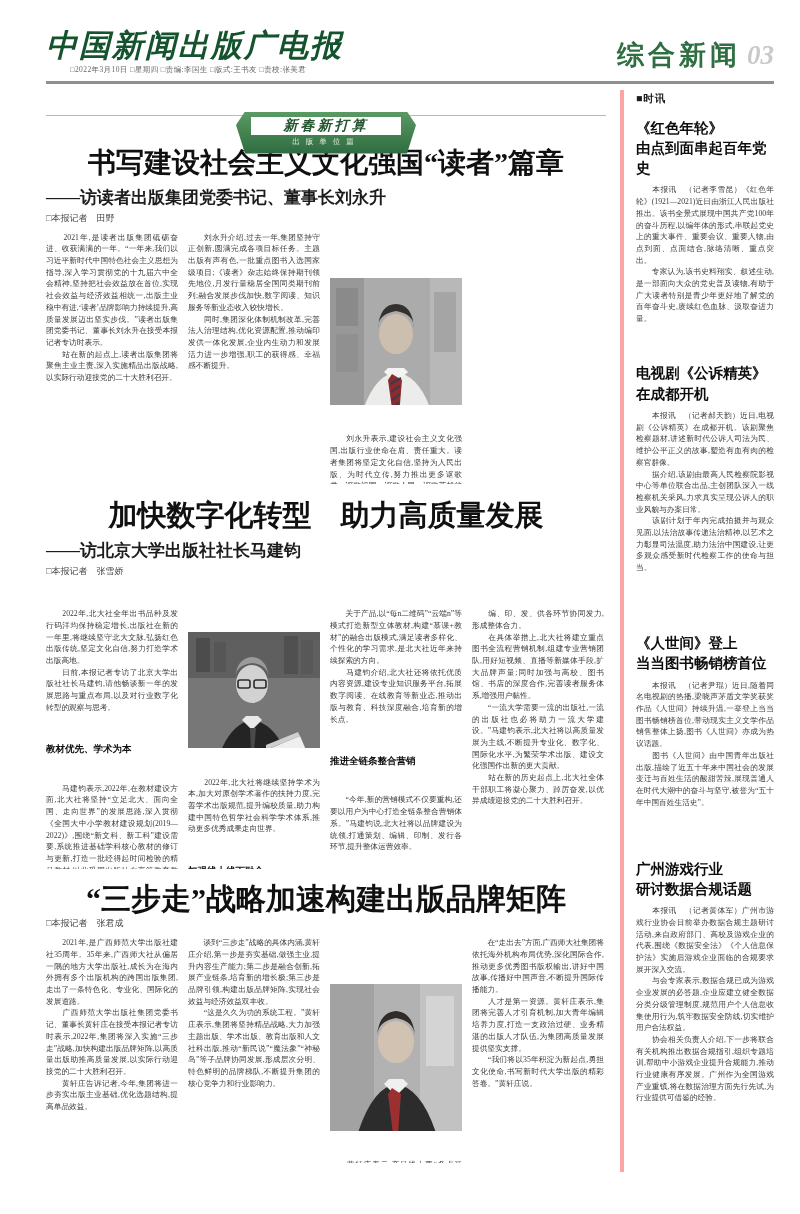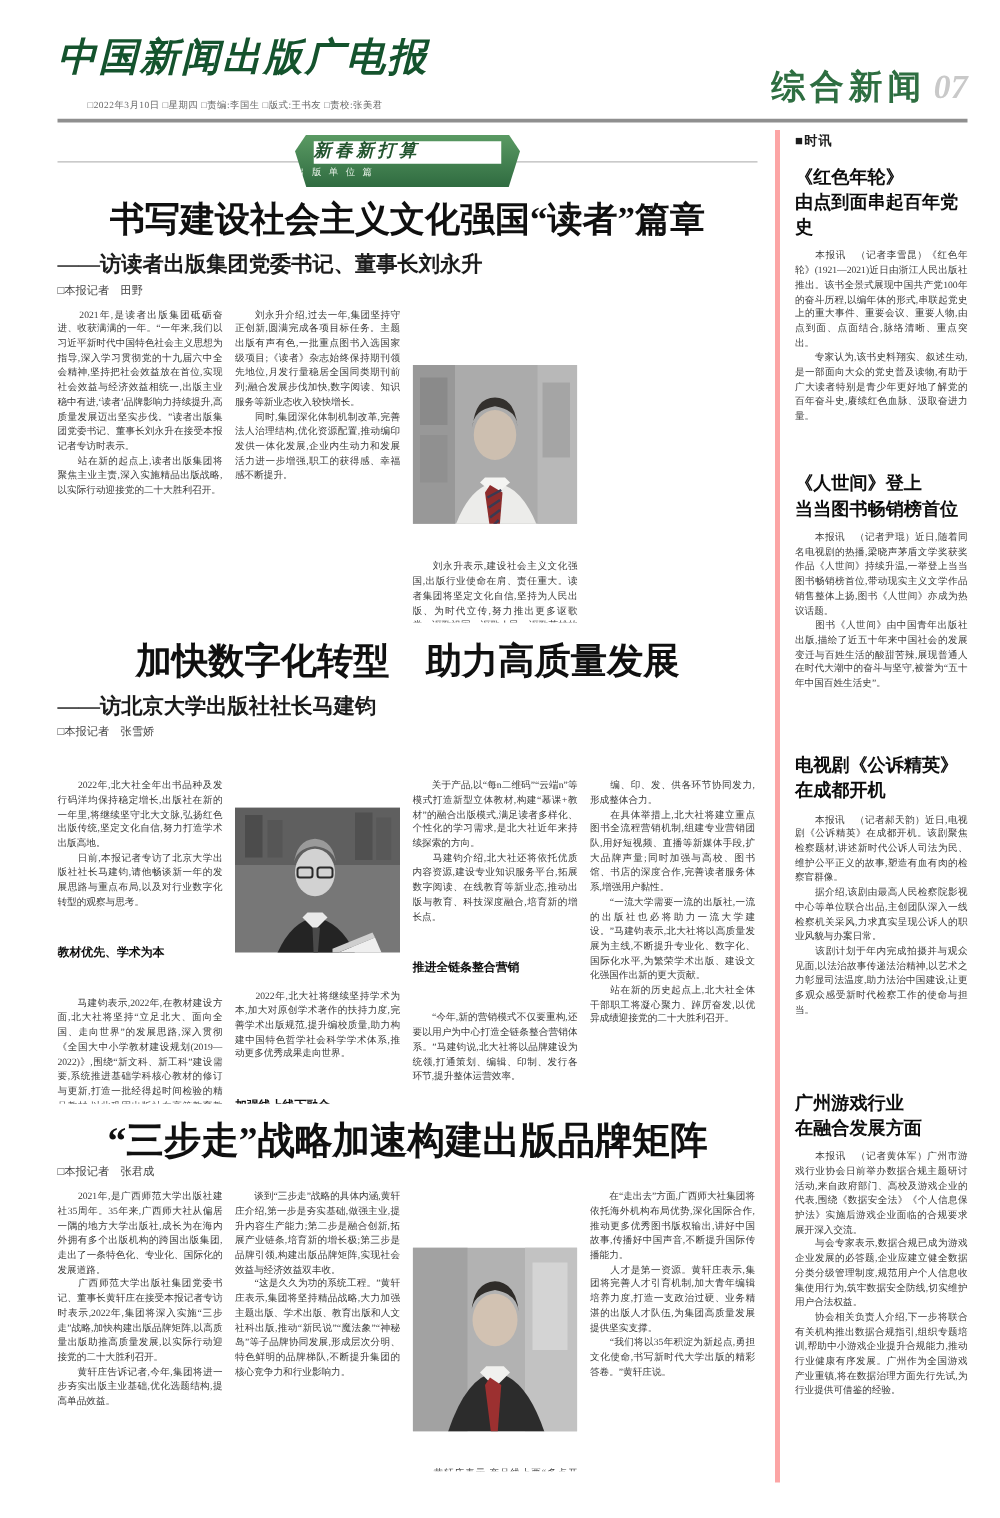--- a/index.html
+++ b/index.html
@@ -2,36 +2,36 @@
 <html><head>
 <meta charset="utf-8">
 <style>
   html,body{margin:0;padding:0;background:#fff;}
   .page{width:800px;height:1214px;box-sizing:border-box;padding:30px 26px 18px 46px;
         background:#fff;font-family:"Liberation Serif",serif;overflow:hidden;position:relative;}
   
   .masthead{display:flex;justify-content:space-between;align-items:flex-end;}
   .mast-left{display:flex;flex-direction:column;}
   .logo{font-size:31px;font-weight:900;font-style:italic;letter-spacing:2px;color:#14532d;line-height:1.05;}
-  .dateline{font-size:7.5px;color:#666;margin-top:16px;letter-spacing:.4px;padding-left:24px;}
+  .dateline{font-size:7.5px;color:#666;margin-top:2px;letter-spacing:.4px;padding-left:24px;}
   .mast-right{white-space:nowrap;padding-bottom:2px;}
   .section-title{font-size:27px;font-weight:900;color:#2e6e41;letter-spacing:4px;}
   .page-no{font-size:27px;font-weight:900;font-style:italic;color:#c9c9c9;margin-left:6px;}
   .top-rule{border-top:3px solid #8f8f8f;margin-top:6px;}
   
   .content{display:flex;margin-top:6px;}
   .main-col{width:560px;flex:0 0 560px;}
   .side-col{flex:1;margin-left:14px;padding-left:12px;border-left:4px solid #fca5a5;}
   
   .badge-row{position:relative;height:44px;margin:4px 0 8px;}
   .badge-row::before{content:"";position:absolute;left:0;right:0;top:21px;border-top:1px solid #b9b9b9;}
-  .badge{position:absolute;left:50%;top:0;transform:translateX(-50%);width:180px;height:42px;
+  .badge{position:absolute;left:50%;top:18px;transform:translateX(-50%);width:180px;height:42px;
          background:linear-gradient(180deg,#5a9a63,#2f6b40);
          clip-path:polygon(0 32%,5% 0,95% 0,100% 32%,95% 100%,5% 100%);
-         padding-top:4px;box-sizing:border-box;}
+         text-align:center;padding-top:4px;box-sizing:border-box;}
   .badge-top{background:#fff;margin:1px 15px 2px;font-size:14px;font-weight:900;font-style:italic;
              color:#23552f;letter-spacing:3px;line-height:1.3;}
   .badge-bottom{color:#e9f3e9;font-size:7.5px;letter-spacing:6px;}
   
   .headline{font-weight:900;text-align:center;color:#101010;margin:0;line-height:1.18;}
   .h1{font-size:28px;}
   .h2{font-size:29px;margin-top:4px;}
   .h3{font-size:30px;margin-top:2px;}
   .sub{font-size:17px;font-weight:bold;color:#1c1c1c;margin:7px 0 3px;}
   .byline{font-size:9px;color:#444;margin:1px 0 7px;}
@@ -62,21 +62,21 @@
 <body>
 
 <div class="page">
 
   <header class="masthead">
     <div class="mast-left">
       <div class="logo">中国新闻出版广电报</div>
       <div class="dateline">□2022年3月10日  □星期四  □责编:李国生  □版式:王书友  □责校:张美君</div>
     </div>
     <div class="mast-right">
-      <span class="section-title">综合新闻</span><span class="page-no">07</span>
+      <span class="section-title">综合新闻</span><span class="page-no">03</span>
     </div>
   </header>
   <div class="top-rule"></div>
 
   <div class="content">
 
     <main class="main-col">
 
       <div class="badge-row">
         <div class="badge">
@@ -206,36 +206,36 @@
       <div class="aside-header">■时讯</div>
 
       <div class="news-item">
         <div class="news-title"><span>《红色年轮》</span><br>
           <span>由点到面串起百年党史</span></div>
         <div class="news-body nb1">　　本报讯　（记者李雪昆）《红色年轮》(1921—2021)近日由浙江人民出版社推出。该书全景式展现中国共产党100年的奋斗历程,以编年体的形式,串联起党史上的重大事件、重要会议、重要人物,由点到面、点面结合,脉络清晰、重点突出。
 　　专家认为,该书史料翔实、叙述生动,是一部面向大众的党史普及读物,有助于广大读者特别是青少年更好地了解党的百年奋斗史,赓续红色血脉、汲取奋进力量。</div>
       </div>
 
       <div class="news-item">
-        <div class="news-title"><span>《人世间》登上</span><br>
-          <span>当当图书畅销榜首位</span></div>
-        <div class="news-body nb2">　　本报讯　（记者尹琨）近日,随着同名电视剧的热播,梁晓声茅盾文学奖获奖作品《人世间》持续升温,一举登上当当图书畅销榜首位,带动现实主义文学作品销售整体上扬,图书《人世间》亦成为热议话题。
-　　图书《人世间》由中国青年出版社出版,描绘了近五十年来中国社会的发展变迁与百姓生活的酸甜苦辣,展现普通人在时代大潮中的奋斗与坚守,被誉为“五十年中国百姓生活史”。</div>
-      </div>
-
-      <div class="news-item">
         <div class="news-title"><span>电视剧《公诉精英》</span><br>
           <span>在成都开机</span></div>
         <div class="news-body nb3">　　本报讯　（记者郝天韵）近日,电视剧《公诉精英》在成都开机。该剧聚焦检察题材,讲述新时代公诉人司法为民、维护公平正义的故事,塑造有血有肉的检察官群像。
 　　据介绍,该剧由最高人民检察院影视中心等单位联合出品,主创团队深入一线检察机关采风,力求真实呈现公诉人的职业风貌与办案日常。
 　　该剧计划于年内完成拍摄并与观众见面,以法治故事传递法治精神,以艺术之力彰显司法温度,助力法治中国建设,让更多观众感受新时代检察工作的使命与担当。</div>
       </div>
 
       <div class="news-item">
+        <div class="news-title"><span>《人世间》登上</span><br>
+          <span>当当图书畅销榜首位</span></div>
+        <div class="news-body nb2">　　本报讯　（记者尹琨）近日,随着同名电视剧的热播,梁晓声茅盾文学奖获奖作品《人世间》持续升温,一举登上当当图书畅销榜首位,带动现实主义文学作品销售整体上扬,图书《人世间》亦成为热议话题。
+　　图书《人世间》由中国青年出版社出版,描绘了近五十年来中国社会的发展变迁与百姓生活的酸甜苦辣,展现普通人在时代大潮中的奋斗与坚守,被誉为“五十年中国百姓生活史”。</div>
+      </div>
+
+      <div class="news-item">
         <div class="news-title"><span>广州游戏行业</span><br>
-          <span>在融合发展方面</span></div>
+          <span>研讨数据合规话题</span></div>
         <div class="news-body nb4">　　本报讯　（记者黄体军）广州市游戏行业协会日前举办数据合规主题研讨活动,来自政府部门、高校及游戏企业的代表,围绕《数据安全法》《个人信息保护法》实施后游戏企业面临的合规要求展开深入交流。
 　　与会专家表示,数据合规已成为游戏企业发展的必答题,企业应建立健全数据分类分级管理制度,规范用户个人信息收集使用行为,筑牢数据安全防线,切实维护用户合法权益。
 　　协会相关负责人介绍,下一步将联合有关机构推出数据合规指引,组织专题培训,帮助中小游戏企业提升合规能力,推动行业健康有序发展。广州作为全国游戏产业重镇,将在数据治理方面先行先试,为行业提供可借鉴的经验。</div>
       </div>
     </aside>
   </div>
 </div>
 
 </body></html>

